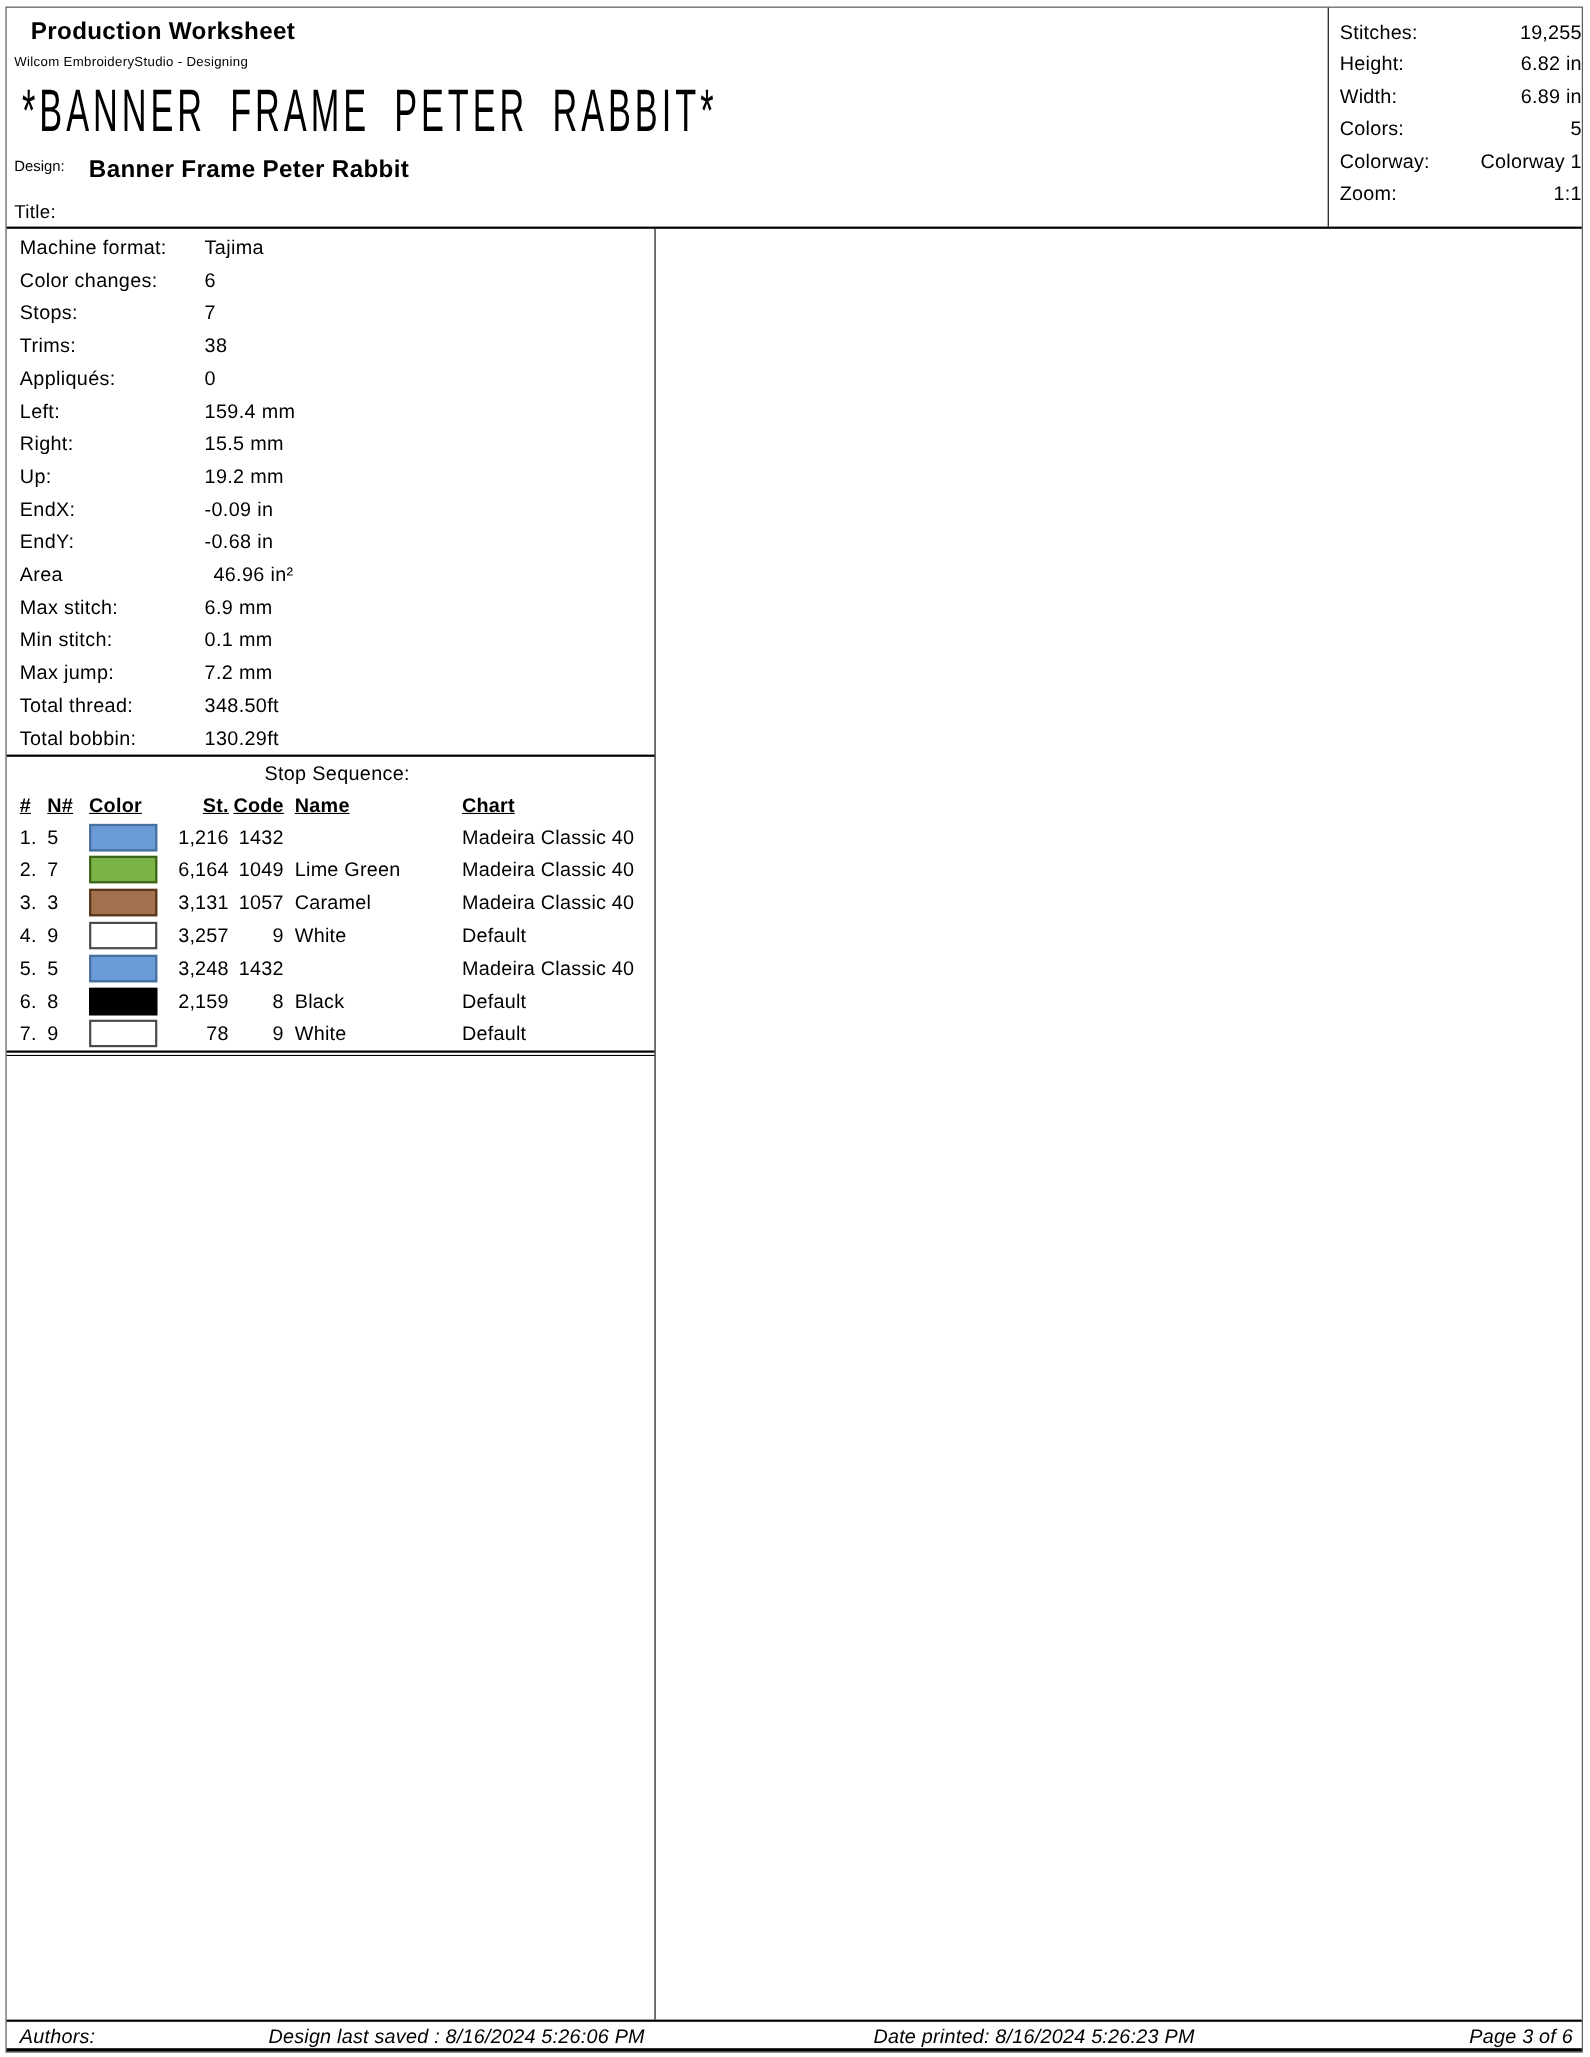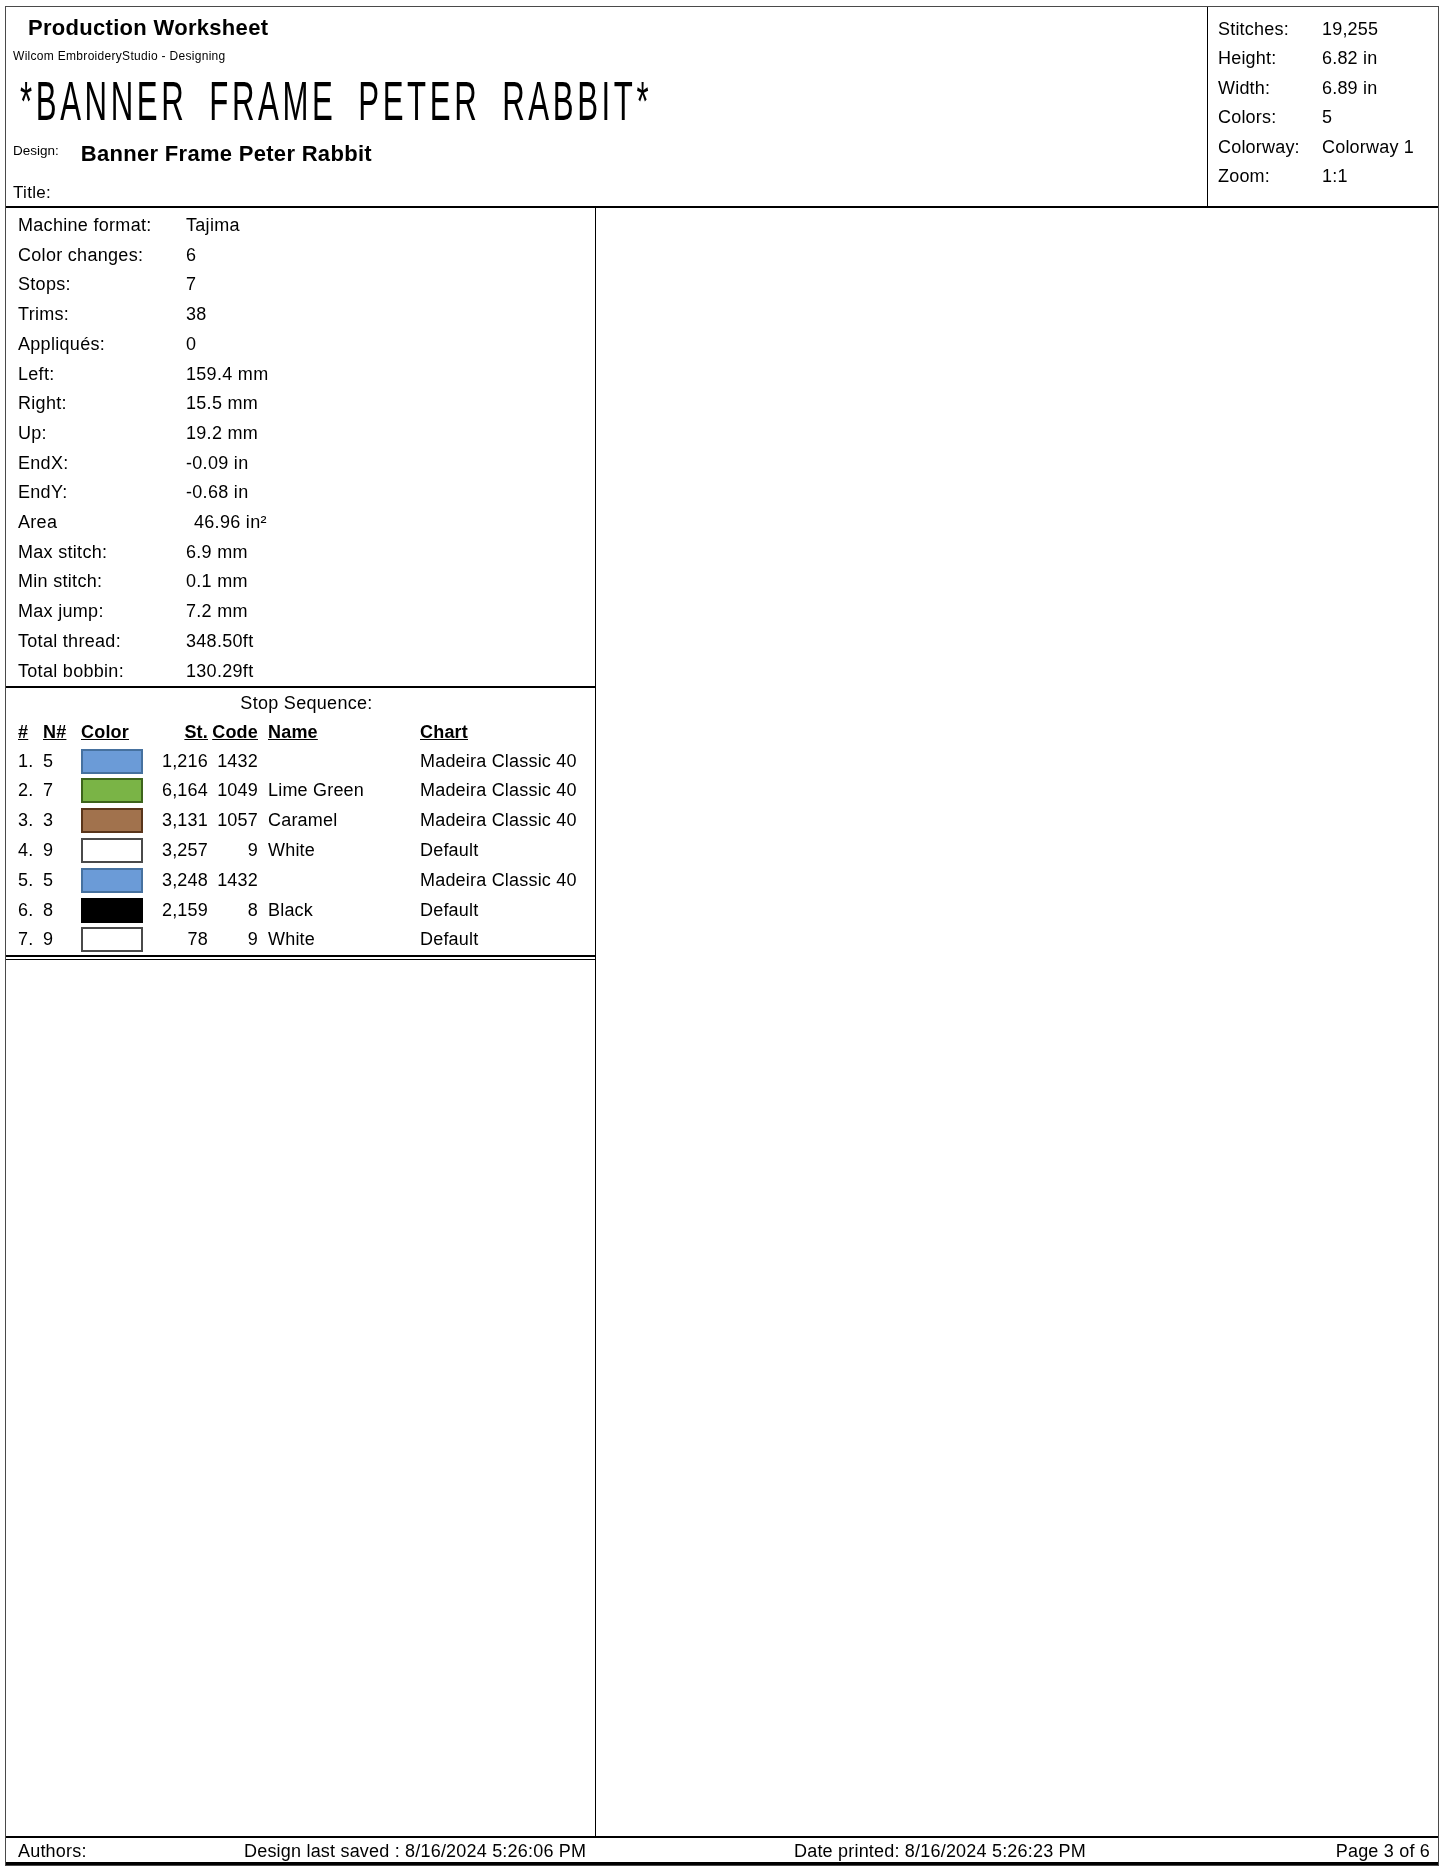--- a/index.html
+++ b/index.html
@@ -18,21 +18,21 @@
   .stitch-text { display:inline-block; font-size:52px; font-weight:400;
     letter-spacing:6px; word-spacing:16px; transform:scale(0.60,1.05);
     transform-origin:0 50%; white-space:nowrap; }
   .hl-design { position:absolute; left:7px; top:134px; display:flex; align-items:flex-start; }
   .design-label { font-size:13.5px; padding-top:2px; }
   .design-name { font-size:22px; font-weight:bold; margin-left:22px; letter-spacing:0.3px; }
   .hl-titlerow { position:absolute; left:7px; top:176px; font-size:17px; letter-spacing:0.3px; }
 
   .stats-box { position:absolute; top:0; bottom:0; left:1201px; right:0;
     border-left:1px solid #000; padding:8px 0 0 10px; }
-  .stats-row { display:flex; line-height:29.4px; font-size:18px; letter-spacing:0.2px; }
+  .stats-row { display:flex; line-height:29.4px; font-size:18px; letter-spacing:0.2px;justify-content:space-between; }
   .stats-label { width:104px; flex:none; }
 
   
   .bodyarea { flex:1; display:flex; min-height:0; }
   .left-col { width:590px; flex:none; border-right:1px solid #000; display:flex;
     flex-direction:column; }
   .right-col { flex:1; }
 
   .machine-info { border-bottom:2px solid #000; padding-top:3px; }
   .mi-row { display:flex; line-height:29.7px; font-size:18px; letter-spacing:0.3px; }
@@ -51,21 +51,21 @@
   .c-st { text-align:right; }
   .c-code { text-align:right; }
   .c-name { padding-left:10px; }
   .c-chart { padding-left:10px; }
   .swatch { width:62px; height:25px; border:2px solid #000; background:#fff; }
   .double-rule { border-top:1px solid #000; margin-top:2px; }
   .left-fill { flex:1; }
 
   
   .footer { flex:none; height:29px; border-top:2px solid #000; border-bottom:3px solid #000;
-    position:relative; font-size:18px; letter-spacing:0.2px; }
+    position:relative; font-size:18px; letter-spacing:0.2px;font-style:italic; }
   .footer span { position:absolute; top:3px; white-space:nowrap; }
   .f-authors { left:12px; }
   .f-saved { left:238px; }
   .f-printed { left:788px;text-align:center; }
   .f-page { right:8px; }
 </style>
 </head>
 <body>
 
 <div class="page">

